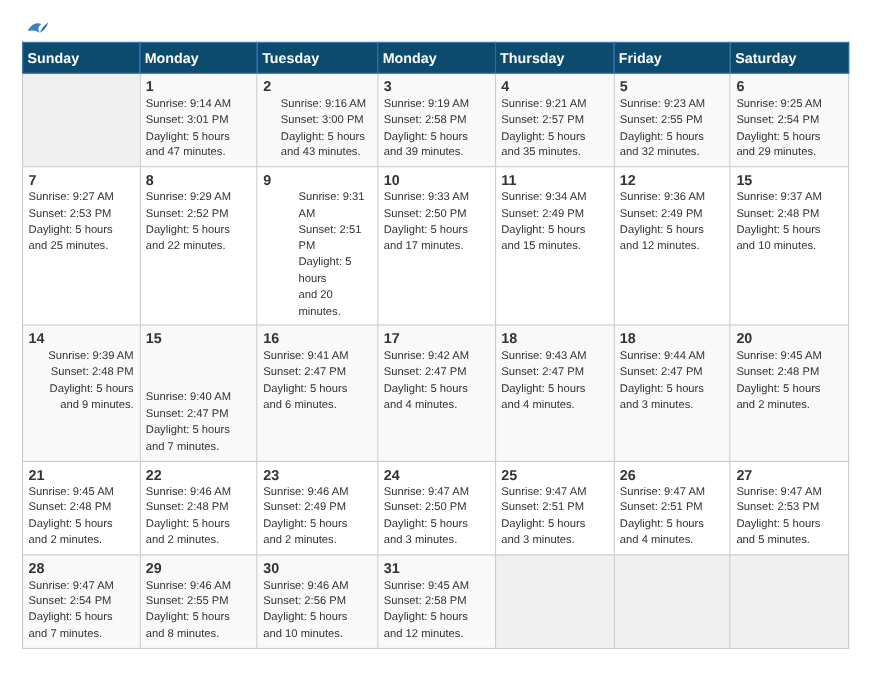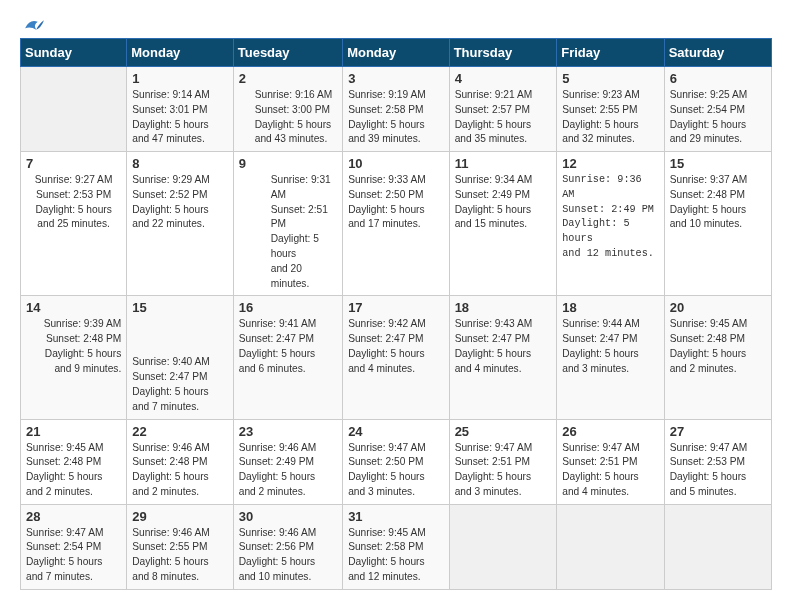--- a/index.html
+++ b/index.html
@@ -174,21 +174,21 @@
           <span class="day-number">6</span>
           <div class="day-info" style="white-space: pre-line;">Sunrise: 9:25 AM
 Sunset: 2:54 PM
 Daylight: 5 hours
 and 29 minutes.</div>
         </td>
       </tr>
       <tr>
         <td>
           <span class="day-number">7</span>
-          <div class="day-info" style="white-space: pre-line; text-align: center;">Sunrise: 9:27 AM
+          <div class="day-info" style="white-space: pre-line;">Sunrise: 9:27 AM
 Sunset: 2:53 PM
 Daylight: 5 hours
 and 25 minutes.</div>
         </td>
         <td>
           <span class="day-number">8</span>
           <div class="day-info" style="white-space: pre-line;">Sunrise: 9:29 AM
 Sunset: 2:52 PM
 Daylight: 5 hours
 and 22 minutes.</div>
@@ -209,21 +209,21 @@
         </td>
         <td>
           <span class="day-number">11</span>
           <div class="day-info" style="white-space: pre-line;">Sunrise: 9:34 AM
 Sunset: 2:49 PM
 Daylight: 5 hours
 and 15 minutes.</div>
         </td>
         <td>
           <span class="day-number">12</span>
-          <div class="day-info" style="white-space: pre-line; font-family: Liberation Mono, monospace;">Sunrise: 9:36 AM
+          <div class="day-info" style="white-space: pre-line;">Sunrise: 9:36 AM
 Sunset: 2:49 PM
 Daylight: 5 hours
 and 12 minutes.</div>
         </td>
         <td>
           <span class="day-number">15</span>
           <div class="day-info" style="white-space: pre-line;">Sunrise: 9:37 AM
 Sunset: 2:48 PM
 Daylight: 5 hours
 and 10 minutes.</div>

